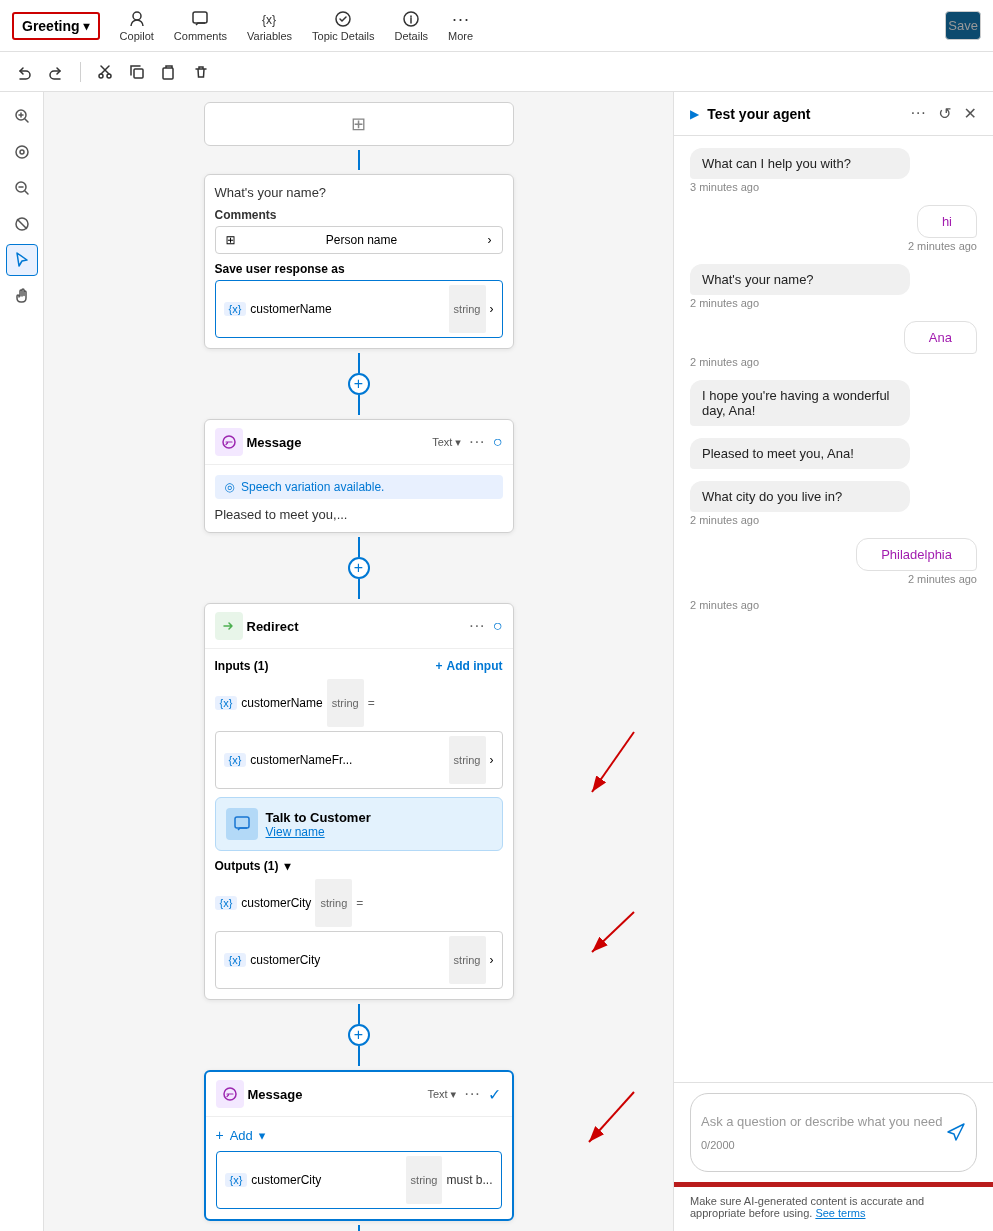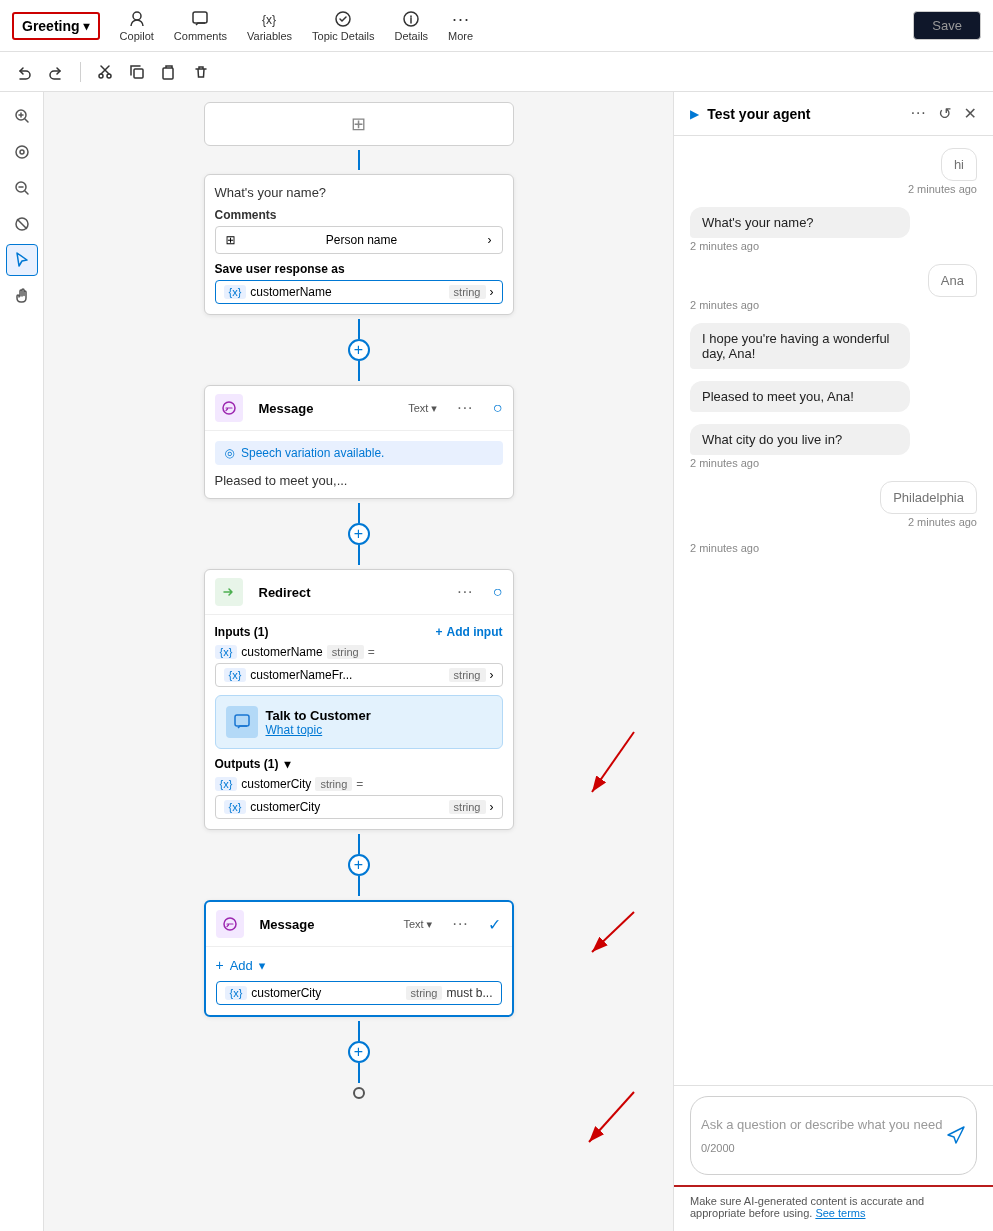--- a/index.html
+++ b/index.html
@@ -13,22 +13,22 @@
     .topic-name-btn {
       display: flex; align-items: center; gap: 4px;
       border: 2px solid #c00; border-radius: 3px; padding: 4px 8px;
       font-weight: 600; font-size: 14px; cursor: pointer; background: #fff;
     }
     .toolbar-spacer { flex: 1; }
     .toolbar-icons { display: flex; align-items: center; gap: 20px; margin-left: 20px; }
     .toolbar-icon-item { display: flex; flex-direction: column; align-items: center; gap: 2px; cursor: pointer; font-size: 11px; color: #333; }
     .toolbar-icon-item svg { width: 18px; height: 18px; }
     .save-btn {
-      background: #0f172a; border: 1px solid #ccc; border-radius: 4px;
-      padding: 6px 18px; font-size: 13px; color: #999; cursor: default; margin-left: 16px;
+      background: #0c4a6e; border: 1px solid #ccc; border-radius: 4px;
+      padding: 6px 2px; font-size: 13px; color: #999; cursor: default; margin-left: 16px;
     }
 
     
     .second-toolbar {
       display: flex; align-items: center; background: #fff;
       border-bottom: 1px solid #e0e0e0; padding: 0 12px; height: 40px; flex-shrink: 0; gap: 8px;
     }
     .toolbar2-btn { display: flex; align-items: center; gap: 4px; cursor: pointer; padding: 4px; border-radius: 3px; }
     .divider-v { width: 1px; height: 20px; background: #d0d0d0; margin: 0 4px; }
 
@@ -44,21 +44,21 @@
     .sidebar-icon.active { background: #e8f0fe; border: 1px solid #0078d4; }
 
     
     .node-card {
       background: #fff; border: 1px solid #d0d0d0; border-radius: 6px;
       width: 310px; margin: 0 auto; position: relative; box-shadow: 0 1px 4px rgba(0,0,0,0.08);
     }
     .node-card.active-card { border: 2px solid #0078d4; }
 
     .node-header {
-      display: flex; align-items: center; padding: 8px 10px; gap: 16px;
+      display: flex; align-items: center; padding: 8px 10px; gap: 4px;
       border-bottom: 1px solid #eee;
     }
     .node-icon { width: 28px; height: 28px; border-radius: 4px; display: flex; align-items: center; justify-content: center; flex-shrink: 0; }
     .node-icon.purple { background: #f3e8ff; }
     .node-icon.green { background: #e8f5e9; }
     .node-title { font-weight: 600; font-size: 13px; flex: 1; }
     .node-badge { font-size: 11px; color: #555; display: flex; align-items: flex-start; gap: 3px; }
     .node-more { cursor: pointer; color: #666; font-size: 16px; padding: 0 4px; }
     .node-check { color: #0078d4; font-size: 16px; }
     .node-check.filled { color: #0078d4; }
@@ -72,21 +72,21 @@
       border: 1px solid #d0d0d0; border-radius: 4px; padding: 6px 10px;
       display: flex; align-items: center; justify-content: space-between; font-size: 12px;
     }
     .save-response-label { font-size: 12px; font-weight: 600; margin-top: 8px; margin-bottom: 4px; }
     .variable-box {
       border: 1px solid #0078d4; border-radius: 4px; padding: 4px 8px;
       display: flex; align-items: center; gap: 6px; font-size: 12px; justify-content: space-between;
     }
     .var-tag { background: #e8f0fe; border-radius: 3px; padding: 1px 5px; color: #0078d4; font-size: 11px; }
     .var-name { font-size: 12px; }
-    .type-tag { color: #666; font-size: 11px; background: #f0f0f0; border-radius: 2px; padding: 1px 5px; }
+    .type-tag { color: #666; font-size: 11px; background: #f0f0f0; border-radius: 2px; padding: 18px 5px; }
 
     
     .speech-var-banner {
       background: #e8f0fe; border-radius: 4px; padding: 5px 10px;
       font-size: 12px; color: #0078d4; display: flex; align-items: center; gap: 6px; margin-bottom: 8px;
     }
 
     
     .inputs-header { display: flex; align-items: center; justify-content: space-between; font-size: 12px; font-weight: 600; margin-bottom: 6px; }
     .add-input-btn { display: flex; align-items: center; gap: 4px; color: #0078d4; cursor: pointer; font-size: 12px; }
@@ -129,35 +129,35 @@
     .right-panel-icons span { cursor: pointer; color: #555; font-size: 16px; }
 
     .chat-area { flex: 1; overflow-y: auto; padding: 12px 16px; display: flex; flex-direction: column; gap: 12px; }
 
     .chat-bubble-bot {
       background: #f0f0f0; border-radius: 12px 12px 12px 4px;
       padding: 8px 12px; font-size: 13px; max-width: 220px; color: #222;
     }
     .chat-bubble-user {
       background: #fff; border: 1px solid #e0e0e0; border-radius: 12px 12px 4px 12px;
-      padding: 8px 12px; font-size: 13px; max-width: 160px; align-self: flex-end; color: #737373;
+      padding: 8px 24px; font-size: 13px; max-width: 160px; align-self: flex-end; color: #a21caf;
     }
     .chat-timestamp { font-size: 11px; color: #888; margin-top: 2px; }
     .chat-timestamp.right { text-align: right; }
 
     .chat-input-area { border-top: 1px solid #e0e0e0; padding: 10px 16px; }
     .chat-input-box {
       border: 1px solid #d0d0d0; border-radius: 18px; padding: 20px 10px;
       font-size: 13px; color: #666; min-height: 60px; position: relative;
     }
     .chat-input-placeholder { color: #999; font-size: 13px; }
     .chat-count { font-size: 11px; color: #888; margin-top: 4px; }
     .chat-send-btn { float: right; margin-top: -20px; cursor: pointer; color: #0078d4; }
 
-    .chat-footer { padding: 8px 16px 12px; font-size: 11px; color: #555; border-top: 2px solid #b91c1c; }
+    .chat-footer { padding: 8px 16px 12px; font-size: 11px; color: #555; border-top: 5px solid #b91c1c; }
     .chat-footer a { color: #0078d4; }
 
     
     .canvas-wrapper { position: relative; flex: 1; overflow: hidden; }
 
     
     .canvas-scroll { height: 100%; overflow-y: auto; overflow-x: hidden; padding: 10px 50px 40px; }
 
     .top-card-stub {
       background: #fff; border: 1px solid #d0d0d0; border-radius: 6px;
@@ -407,21 +407,21 @@
 
           <div class="redirect-topic-box">
             <div class="topic-icon-box">
               <svg width="18" height="18" viewBox="0 0 18 18" fill="none">
                   <rect x="2" y="2" width="14" height="11" rx="2" stroke="#1976d2" stroke-width="1.5"></rect>
                   <path d="M5 15l2-2h7" stroke="#1976d2" stroke-width="1.5"></path>
                 </svg>
             </div>
             <div>
               <div style="font-size:13px;font-weight:600;">Talk to Customer</div>
-              <div class="view-topic-link">What topic</div>
+              <div class="view-topic-link">View name</div>
             </div>
           </div>
 
           <div class="outputs-header">
             <span>Outputs (1)</span>
             <span>▾</span>
           </div>
           <div class="input-row">
             <span class="var-tag">{x}</span>
             <span>customerCity</span>
@@ -519,20 +519,26 @@
       <span class="right-panel-title">Test your agent</span>
       <div class="right-panel-icons">
         <span>···</span>
         <span>↺</span>
         <span>✕</span>
       </div>
     </div>
 
     <div class="chat-area">
 
+      <div>
+        <div class="chat-bubble-bot">
+          <span>What can I help you with?</span>
+        </div>
+        <div class="chat-timestamp">3 minutes ago</div>
+      </div>
 
       <div style="display:flex;flex-direction:column;align-items:flex-end;">
         <div class="chat-bubble-user">
           <span>hi</span>
         </div>
         <div class="chat-timestamp right">2 minutes ago</div>
       </div>
 
       <div>
         <div class="chat-bubble-bot">

